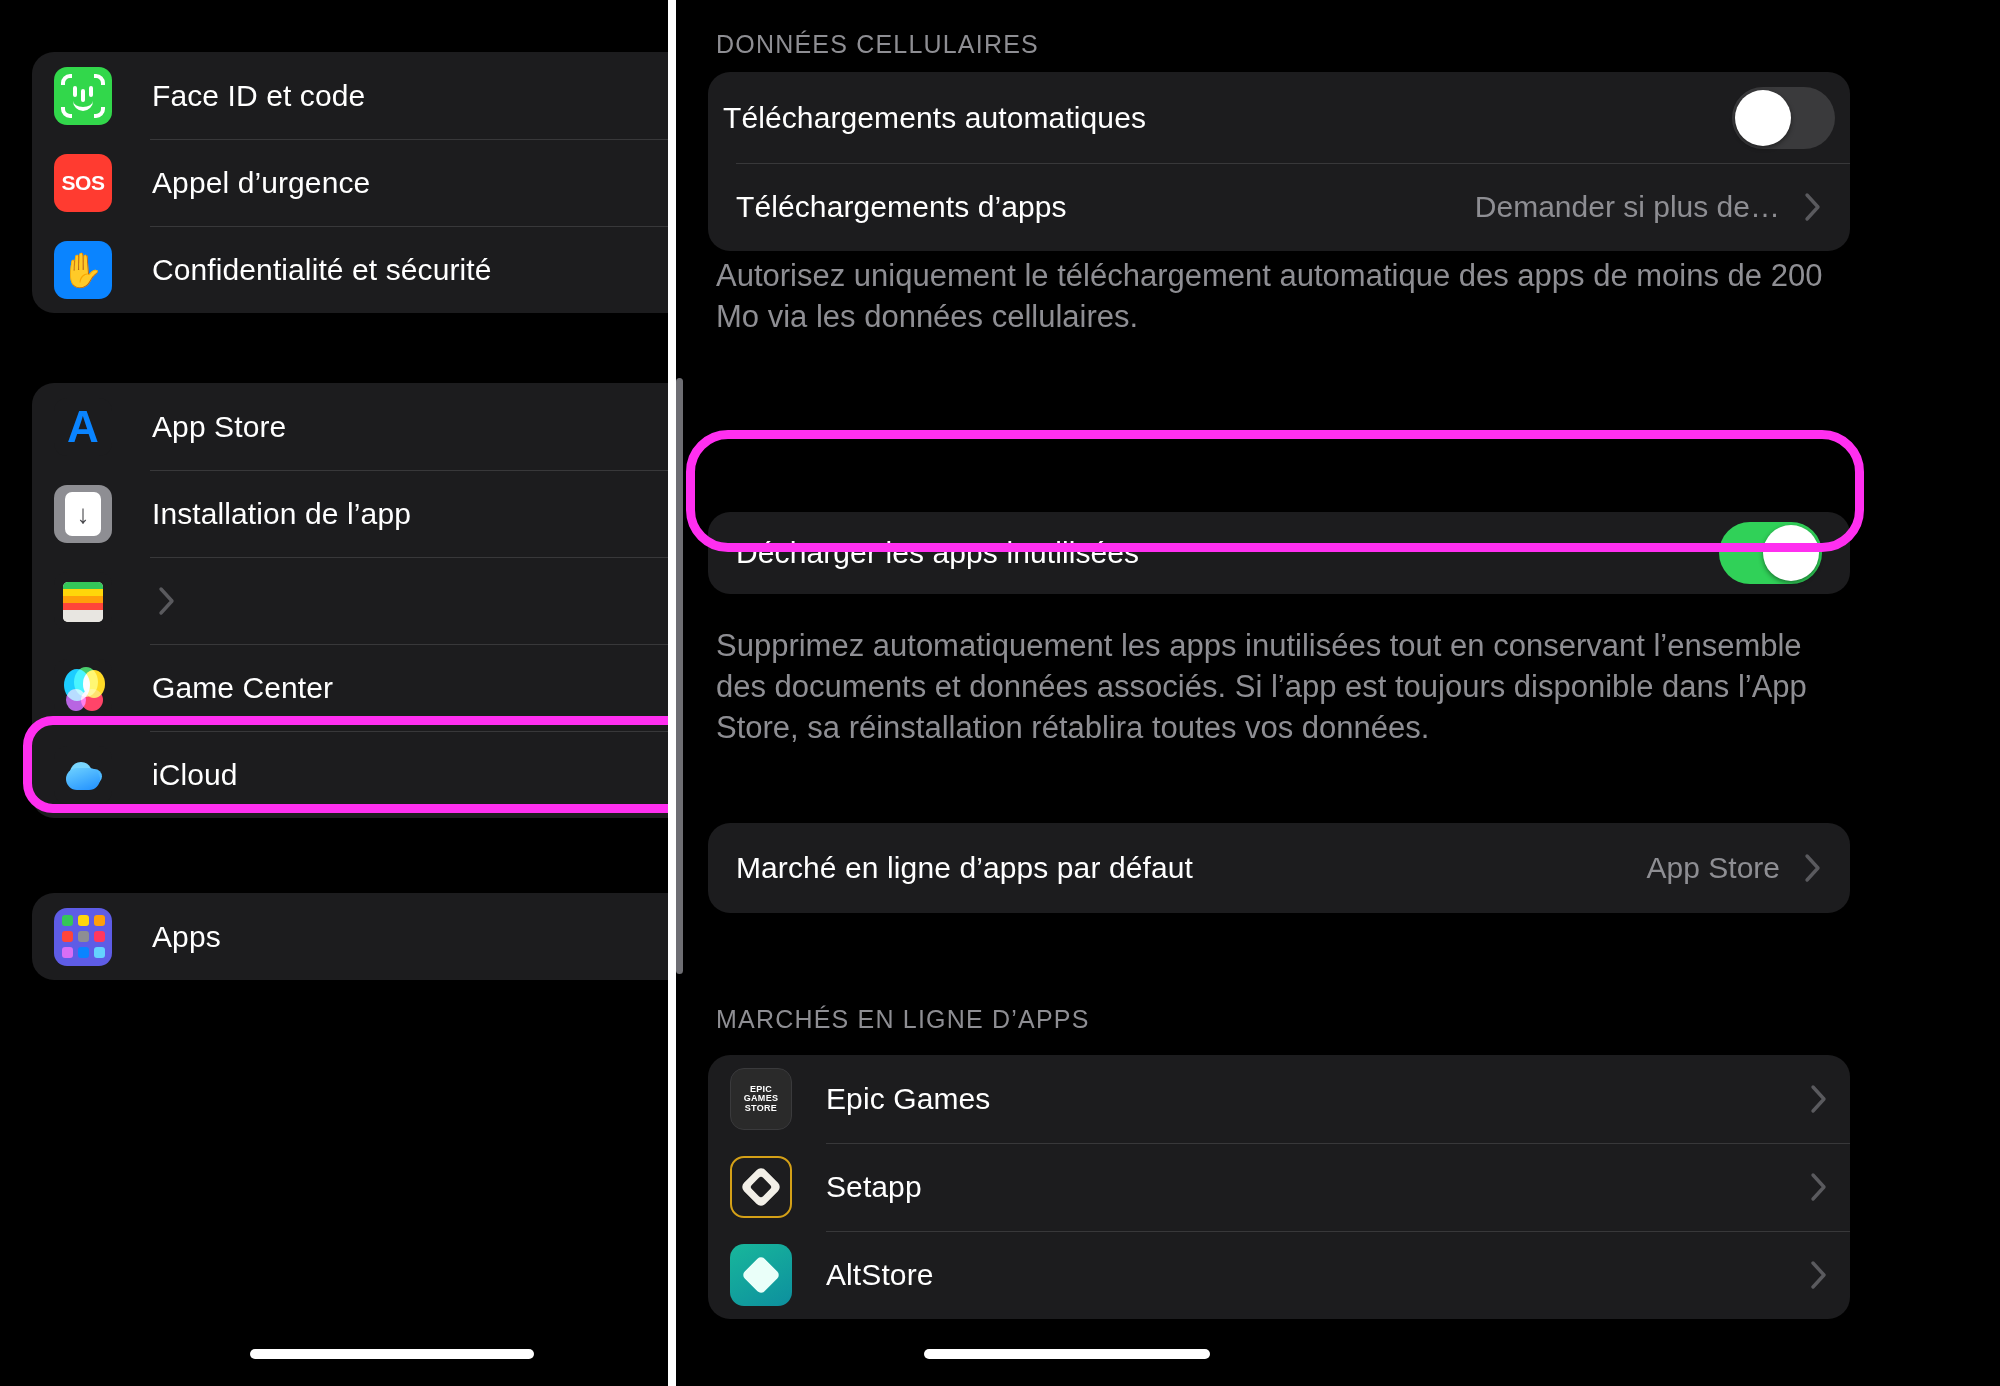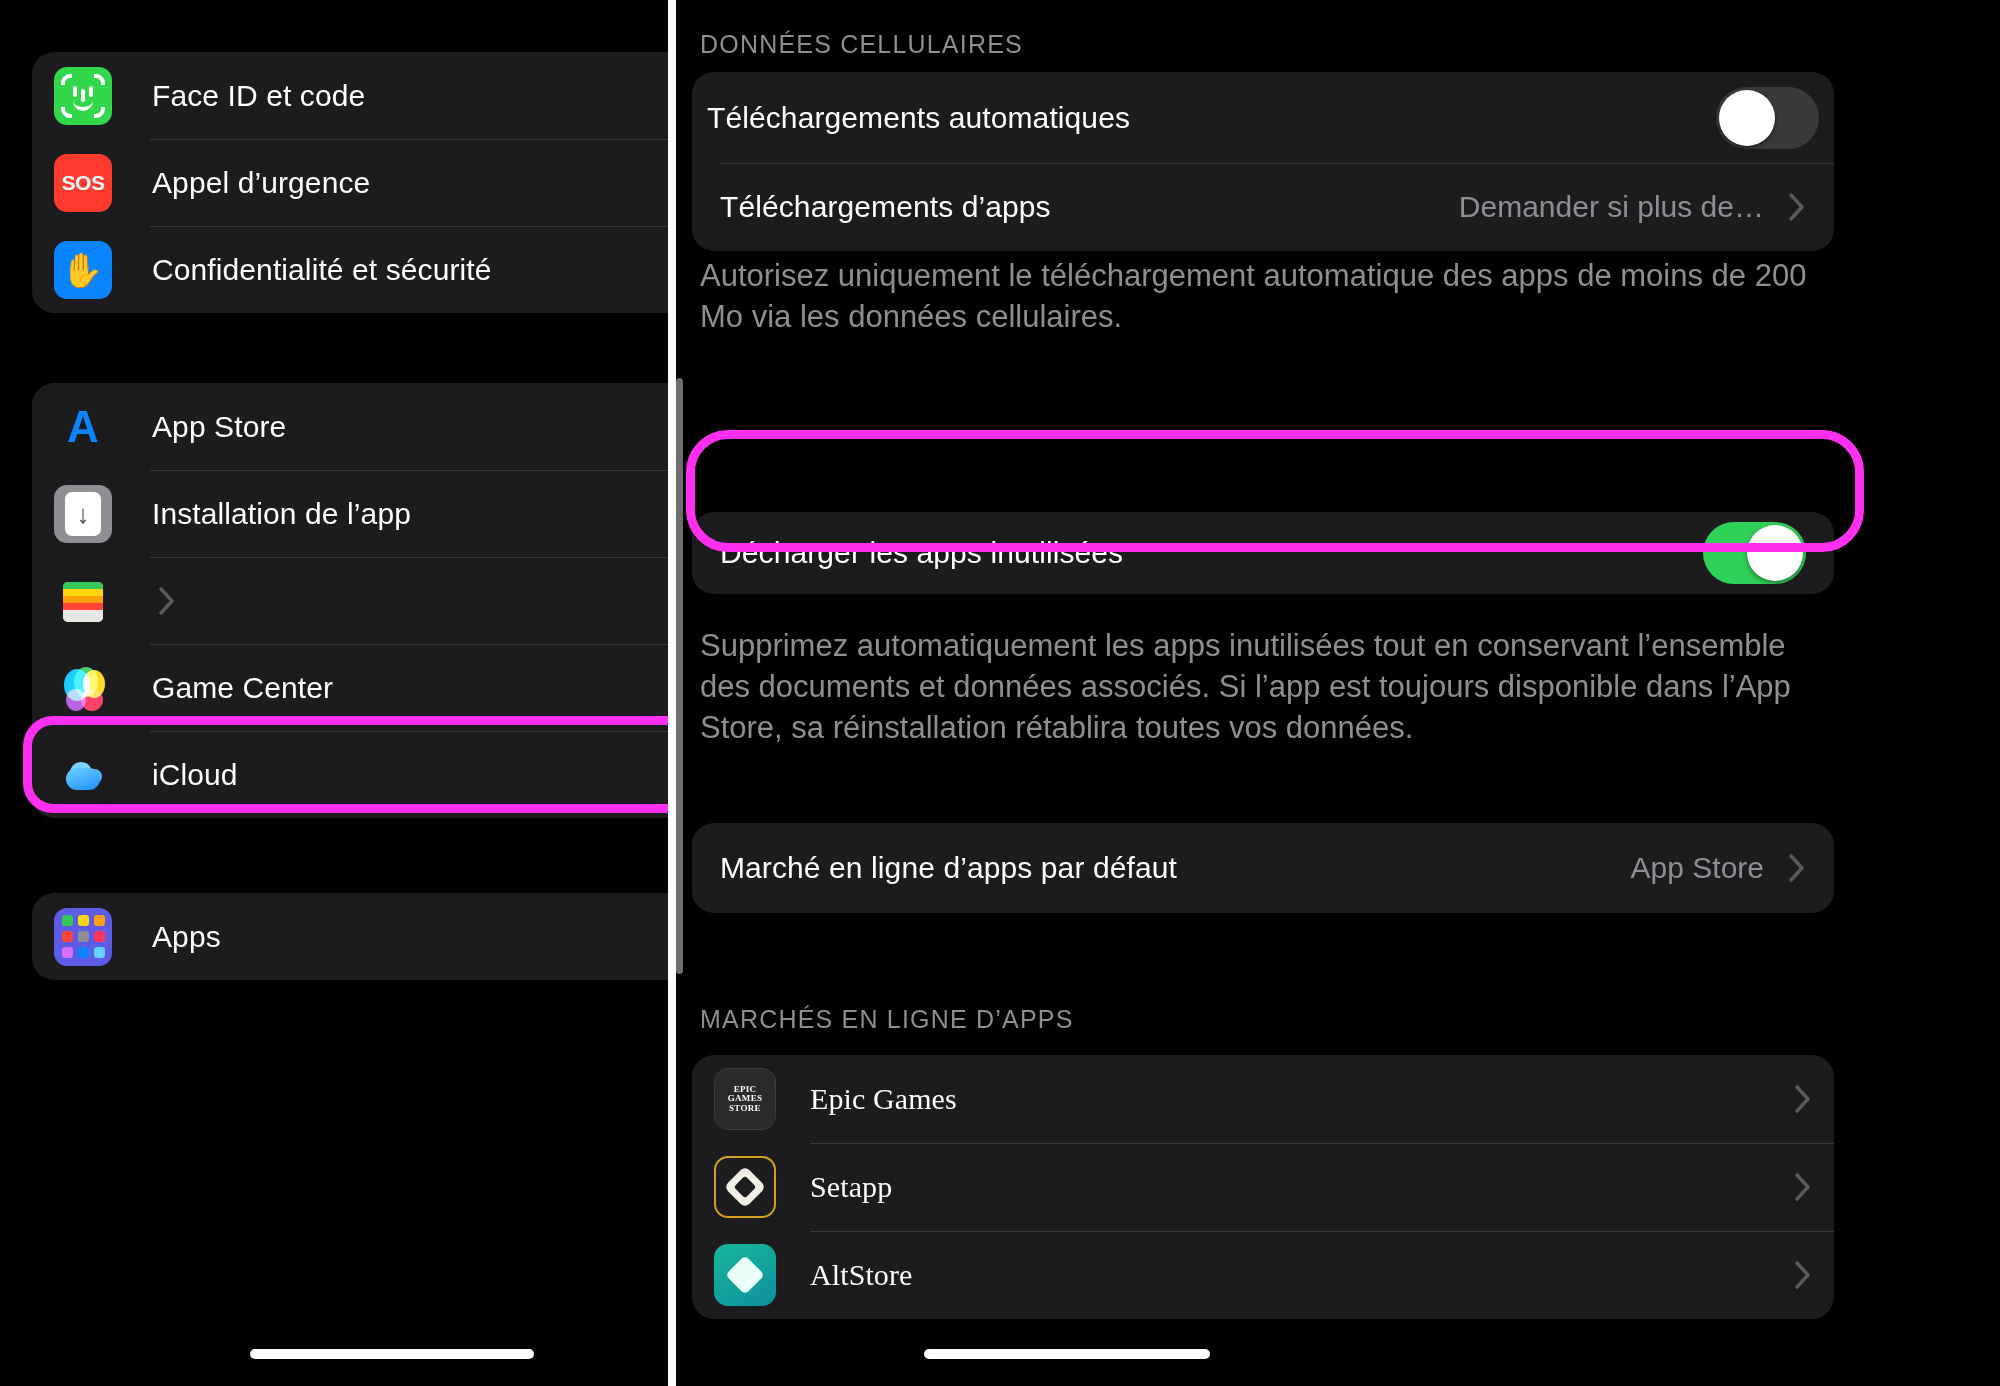--- a/index.html
+++ b/index.html
@@ -123,21 +123,21 @@
     text-transform: uppercase;
     padding-left: 8px;
   }
   .footnote {
     color: #8e8e93;
     font-size: 31px;
     line-height: 1.33;
     padding-left: 8px;
     padding-right: 18px;
   }
-  .r-wrap { position: absolute; left: 16px; width: 1142px; }
+  .r-wrap { position: absolute; left: 32px; width: 1142px; }
 
   
   .toggle {
     width: 103px; height: 62px;
     border-radius: 31px;
     position: relative;
     flex: 0 0 103px;
   }
   .toggle .knob {
     position: absolute;
@@ -452,21 +452,21 @@
               <path d="M3 3 L14 15 L3 27" fill="none" stroke="#5a5a5e" stroke-width="3.4" stroke-linecap="round" stroke-linejoin="round"></path>
             </svg>
         </span>
       </div>
     </div>
 
     <div class="r-wrap" style="top:1005px;">
       <div class="section-header">MARCHÉS EN LIGNE D’APPS</div>
     </div>
 
-    <div class="card r-wrap" style="top:1055px;font-family:Liberation Serif, serif;">
+    <div class="card r-wrap" style="top:1055px;">
       <div class="mk-row">
         <span class="mk-icon mk-epic">
             <span class="ep">EPIC<br>GAMES<br>STORE</span>
           </span>
         <span class="row-label">Epic Games</span>
         <span class="chevron">
           <svg width="18" height="30" viewBox="0 0 18 30">
               <path d="M3 3 L14 15 L3 27" fill="none" stroke="#5a5a5e" stroke-width="3.4" stroke-linecap="round" stroke-linejoin="round"></path>
             </svg>
         </span>

